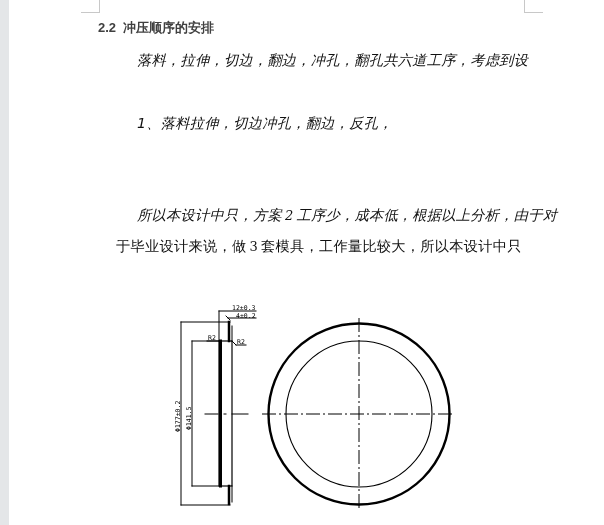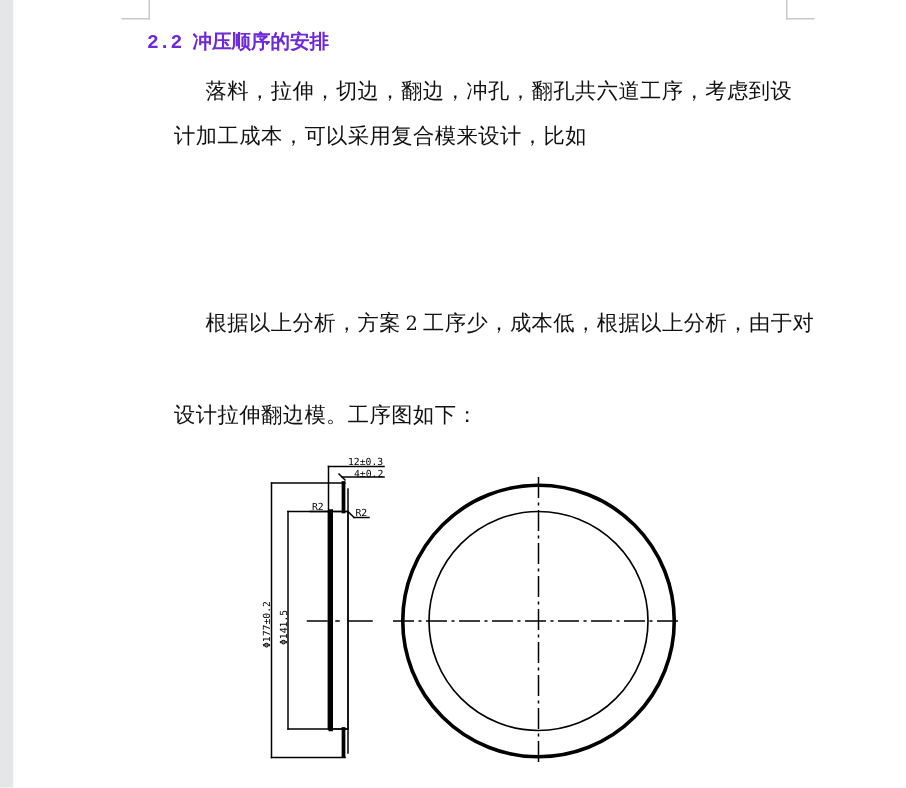--- a/index.html
+++ b/index.html
@@ -15,58 +15,58 @@
   .page {
     position: absolute; left: 9px; top: 0; width: 595px; height: 525px;
     background: #ffffff;
   }
   .corner-mark { position: absolute; width: 18px; height: 12px; }
   .corner-mark.tl { left: 72px; top: 0; border-right: 1px solid #c8c8c8; border-bottom: 1px solid #c8c8c8; }
   .corner-mark.tr { left: 515px; top: 0; border-left: 1px solid #c8c8c8; border-bottom: 1px solid #c8c8c8; }
 
   .heading {
     position: absolute; left: 89px; top: 19px;
-    font-size: 13px; font-weight: bold; color: #6d28d9;
-    font-family: Liberation Mono, monospace;
+    font-size: 13px; font-weight: bold; color: #404040;
+    font-family: Liberation Sans, sans-serif;
     white-space: nowrap; letter-spacing: 0px;
   }
   .heading .num { margin-right: 7px; }
 
   .line {
     position: absolute; left: 107px;
     font-size: 14.2px; color: #111; white-space: nowrap;
     letter-spacing: 0.3px;
   }
-  .line.indent { left: 128px; }
+  .line.indent { left: 128px; font-style: italic; }
   .line .latin { font-family: "DejaVu Serif", "Liberation Serif", serif; font-size: 13px; margin: 0 3px; }
 
   .figure { position: absolute; left: 0; top: 0; }
 </style>
 </head>
 <body>
 
 <div class="left-gutter"></div>
 
 <div class="page">
   <div class="corner-mark tl"></div>
   <div class="corner-mark tr"></div>
 
   <div class="heading">
     <span class="num">2.2</span><span>冲压顺序的安排</span>
   </div>
 
   <div class="line indent" style="top:51px">落料，拉伸，切边，翻边，冲孔，翻孔共六道工序，考虑到设</div>
-  <div class="line" style="top:81px">计加工成本，可以采用复合模来设计，比如</div>
 
+  <div class="line indent" style="top:114px">1、落料拉伸，切边冲孔，翻边，反孔，</div>
 
   <div class="line indent" style="top:206px">
-    <span>根据以上分析，方案</span><span class="latin">2</span><span>工序少，成本低，根据以上分析，由于对</span>
+    <span>所以本设计中只，方案</span><span class="latin">2</span><span>工序少，成本低，根据以上分析，由于对</span>
   </div>
-  <div class="line" style="top:267px">
-    <span>设计拉伸翻边模。工序图如下：</span>
+  <div class="line" style="top:237px">
+    <span>于毕业设计来说，做</span><span class="latin">3</span><span>套模具，工作量比较大，所以本设计中只</span>
   </div>
 </div>
 
 <svg class="figure" width="604" height="525" viewBox="0 0 604 525" xmlns="http://www.w3.org/2000/svg" style="position:absolute;left:0;top:0;">
   <g fill="none" stroke="#000" stroke-linecap="square">
 
     <line x1="219" y1="311" x2="219" y2="341" stroke-width="1"></line>
     <line x1="219" y1="311" x2="256" y2="311" stroke-width="1"></line>
     <line x1="228" y1="318" x2="256" y2="318" stroke-width="1"></line>
     <line x1="226" y1="316" x2="230" y2="320" stroke-width="1"></line>

